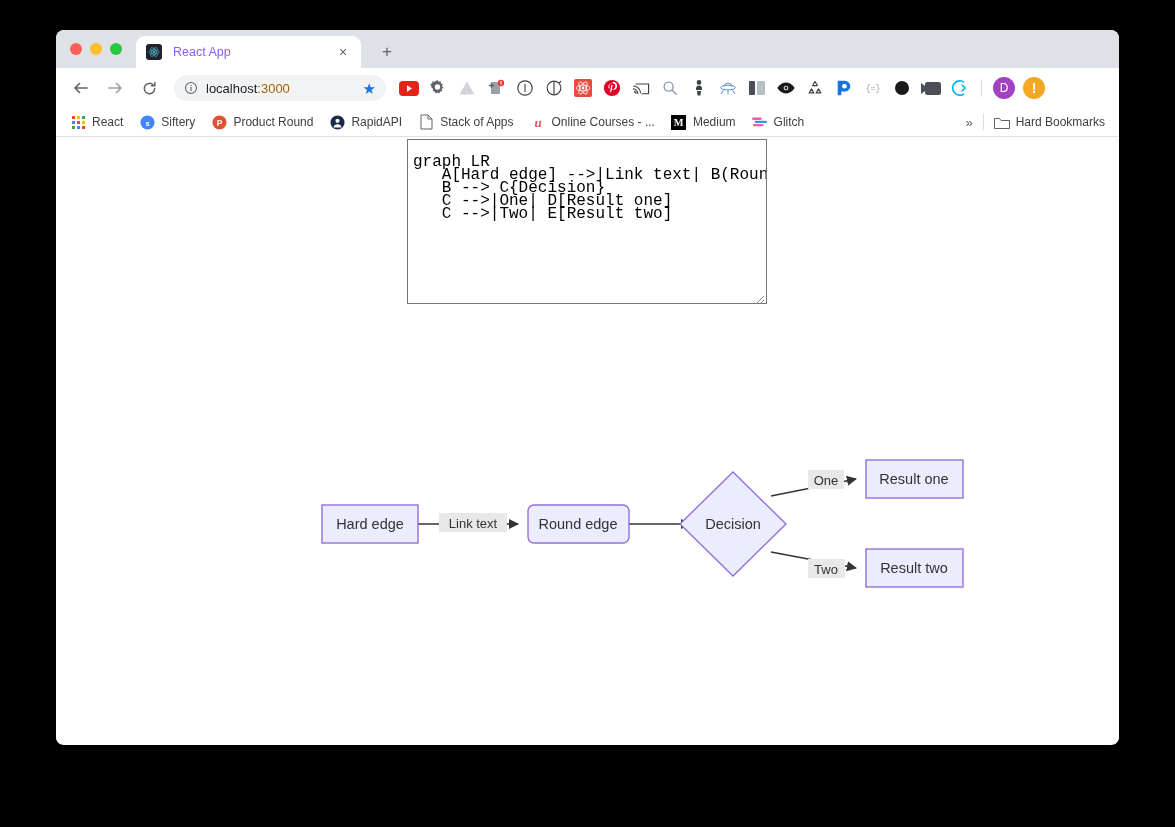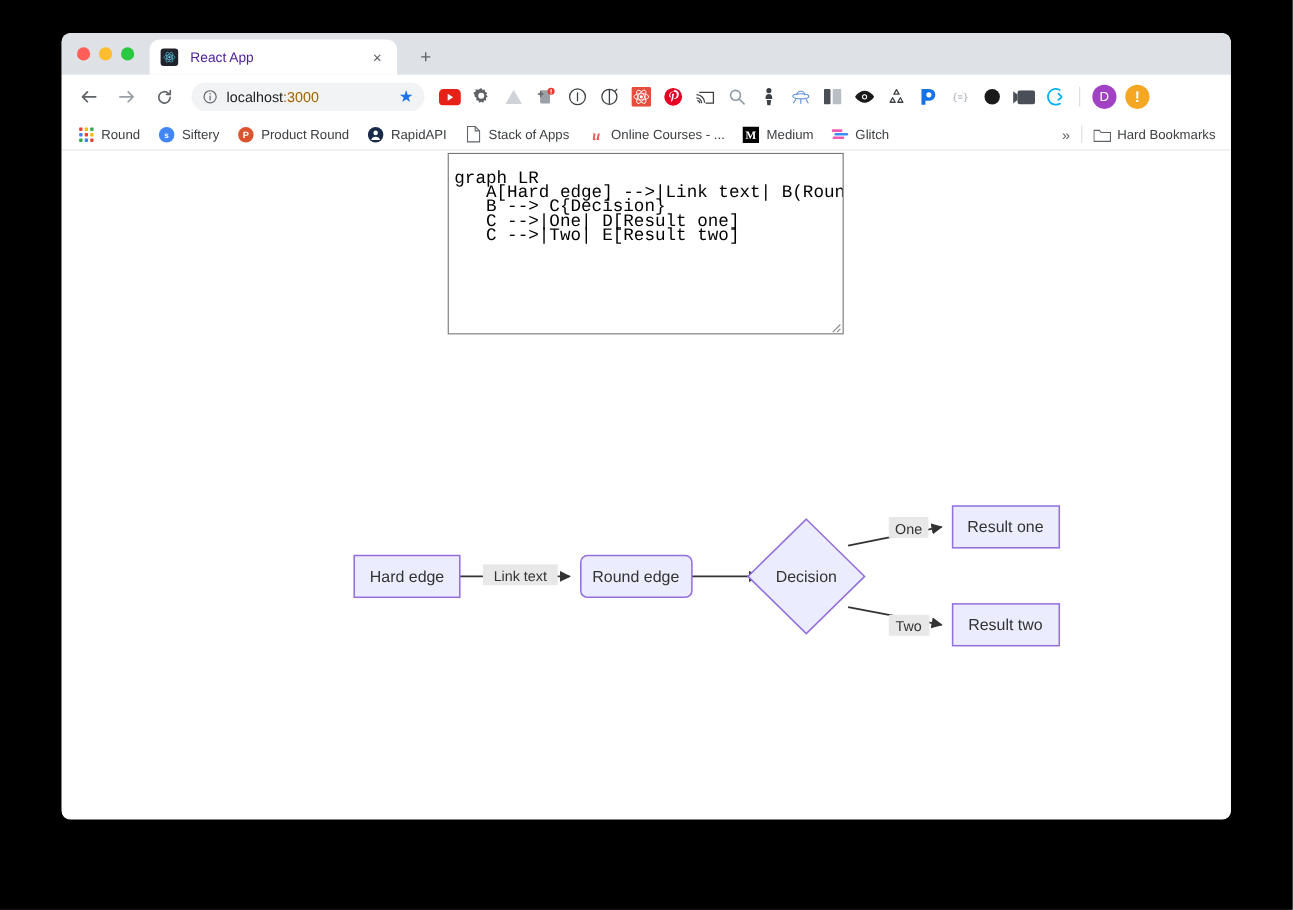--- a/index.html
+++ b/index.html
@@ -64,21 +64,21 @@
   .tab-favicon {
     width: 16px; height: 16px;
     background: #20232a;
     border-radius: 3px;
     display: flex; align-items: center; justify-content: center;
     flex: 0 0 auto;
   }
   .tab-title {
     margin-left: 11px;
     font-size: 12.5px;
-    color: #4c1d95;
+    color: #8b5cf6;
     flex: 1 1 auto;
     white-space: nowrap;
     overflow: hidden;
   }
   .tab-close {
     width: 16px; height: 16px;
     flex: 0 0 auto;
     color: #5f6368;
     display: flex; align-items: center; justify-content: center;
     font-size: 14px;
@@ -493,21 +493,21 @@
             <i style="background:#fbbc05"></i>
             <i style="background:#34a853"></i>
           <i style="background:#4285f4"></i>
             <i style="background:#ea4335"></i>
             <i style="background:#fbbc05"></i>
           <i style="background:#34a853"></i>
             <i style="background:#4285f4"></i>
             <i style="background:#ea4335"></i>
         </span>
       </span>
-      <span class="bm-label">Round</span>
+      <span class="bm-label">React</span>
     </div>
 
     <div class="bm">
       <span class="bm-ico">
         <svg width="15" height="15" viewBox="0 0 16 16">
             <circle cx="8" cy="8" r="7.5" fill="#4285f4"></circle>
             <text x="8" y="11.3" font-family="Liberation Sans, sans-serif" font-size="8" font-weight="bold" fill="#fff" text-anchor="middle">s</text>
           </svg>
       </span>
       <span class="bm-label">Siftery</span>

